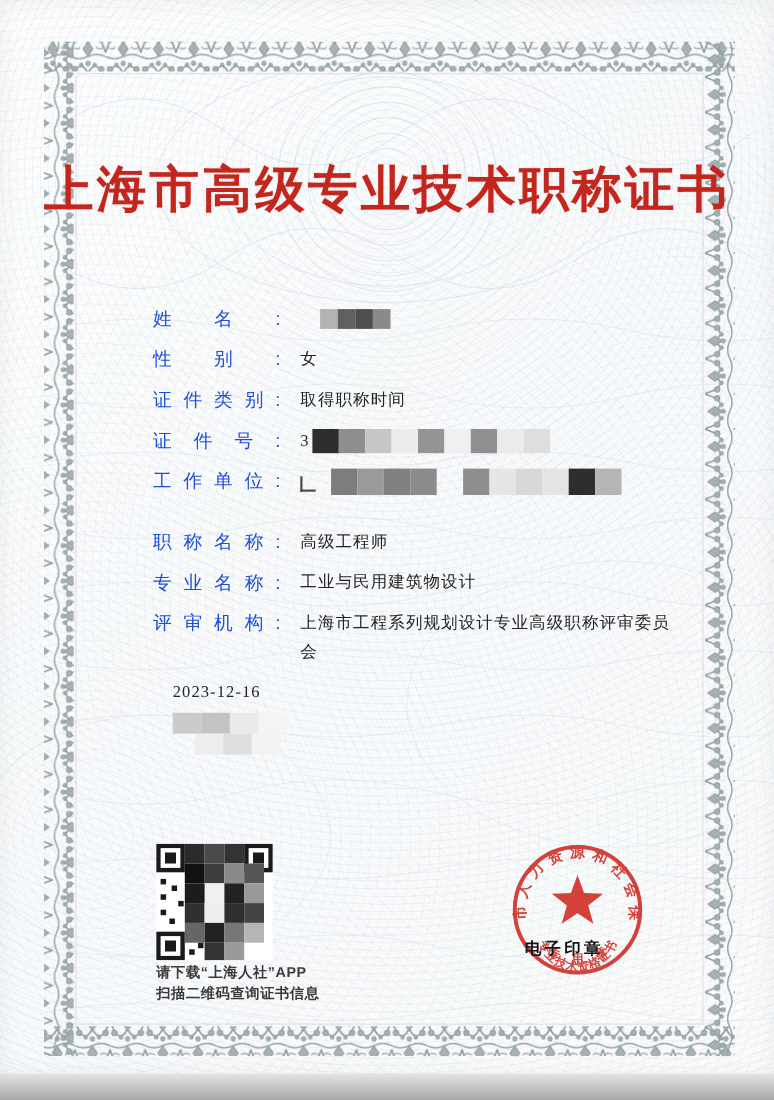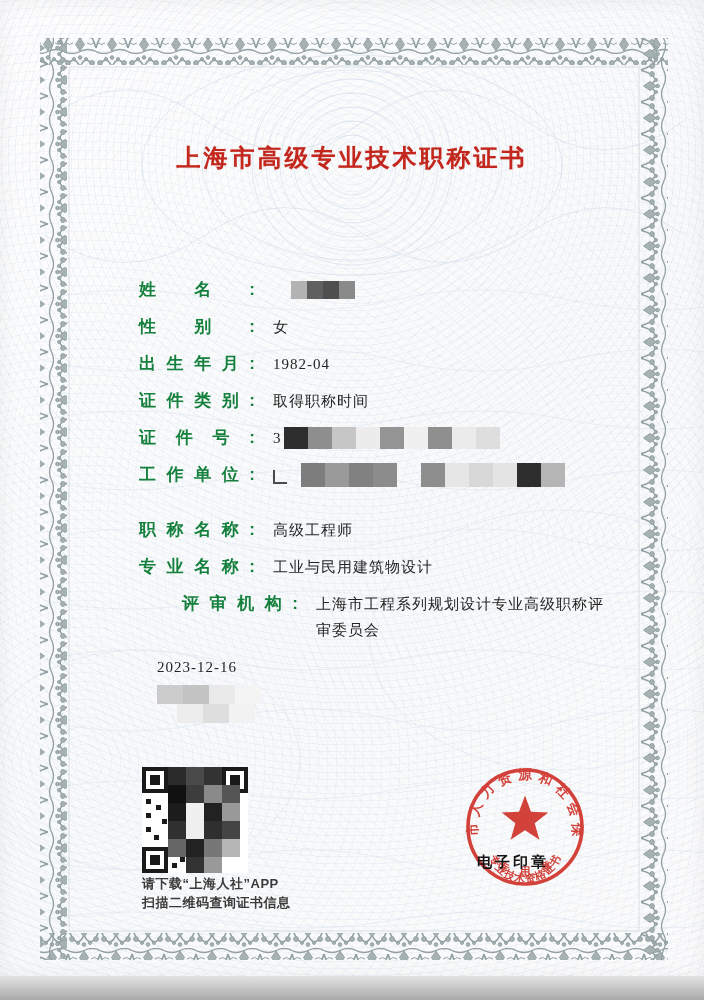--- a/index.html
+++ b/index.html
@@ -19,32 +19,32 @@
   }
   .photo-edge{
     position:absolute;left:0;bottom:0;width:704px;height:24px;
     background:linear-gradient(#e3e3e3,#a9a9a9);
   }
   svg{display:block}
   .overlay{position:absolute;left:0;top:0;}
 
   .title{
     position:absolute;left:0;top:142px;width:704px;text-align:center;
-    font-size:24px;font-weight:700;letter-spacing:3px;color:#c3261c;
+    font-size:45px;font-weight:700;letter-spacing:3px;color:#c3261c;
     text-shadow:0 0 1px rgba(195,38,28,.4);
   }
 
   .fields{position:absolute;left:139px;top:277px;width:470px;}
   .row{display:flex;align-items:flex-start;height:26px;margin-bottom:11px;}
-  .row.auto{height:auto;margin-left:43px;}
+  .row.auto{height:auto;}
   .row.g1{margin-top:29px;}
   .row.g2{margin-top:6px;}
   .lbl{
     display:inline-block;width:116px;flex:0 0 116px;
-    font-weight:700;font-size:17px;color:#15803d;line-height:26px;
+    font-weight:400;font-size:17px;color:#1d4ed8;line-height:26px;
     text-align:justify;text-align-last:justify;
   }
   .val{
     margin-left:18px;font-family:"Liberation Serif",serif;
     font-size:15px;color:#242424;line-height:26px;letter-spacing:1px;
   }
   .val.wrap{display:inline-block;width:336px;line-height:26px;}
 
   .mz{display:flex;margin-left:18px;margin-top:4px;}
   .mz i{display:block;}
@@ -154,24 +154,20 @@
         <i style="background:#4f4f4f"></i>
         <i style="background:#8a8a8a"></i>
     </span>
   </div>
 
   <div class="row">
     <span class="lbl">性别:</span>
     <span class="val">女</span>
   </div>
 
-  <div class="row">
-    <span class="lbl">出生年月:</span>
-    <span class="val">1982-04</span>
-  </div>
 
   <div class="row">
     <span class="lbl">证件类别:</span>
     <span class="val">取得职称时间</span>
   </div>
 
   <div class="row">
     <span class="lbl">证件号:</span>
     <span class="val">3</span>
     <span class="mz mz-id" style="margin-left:2px">

